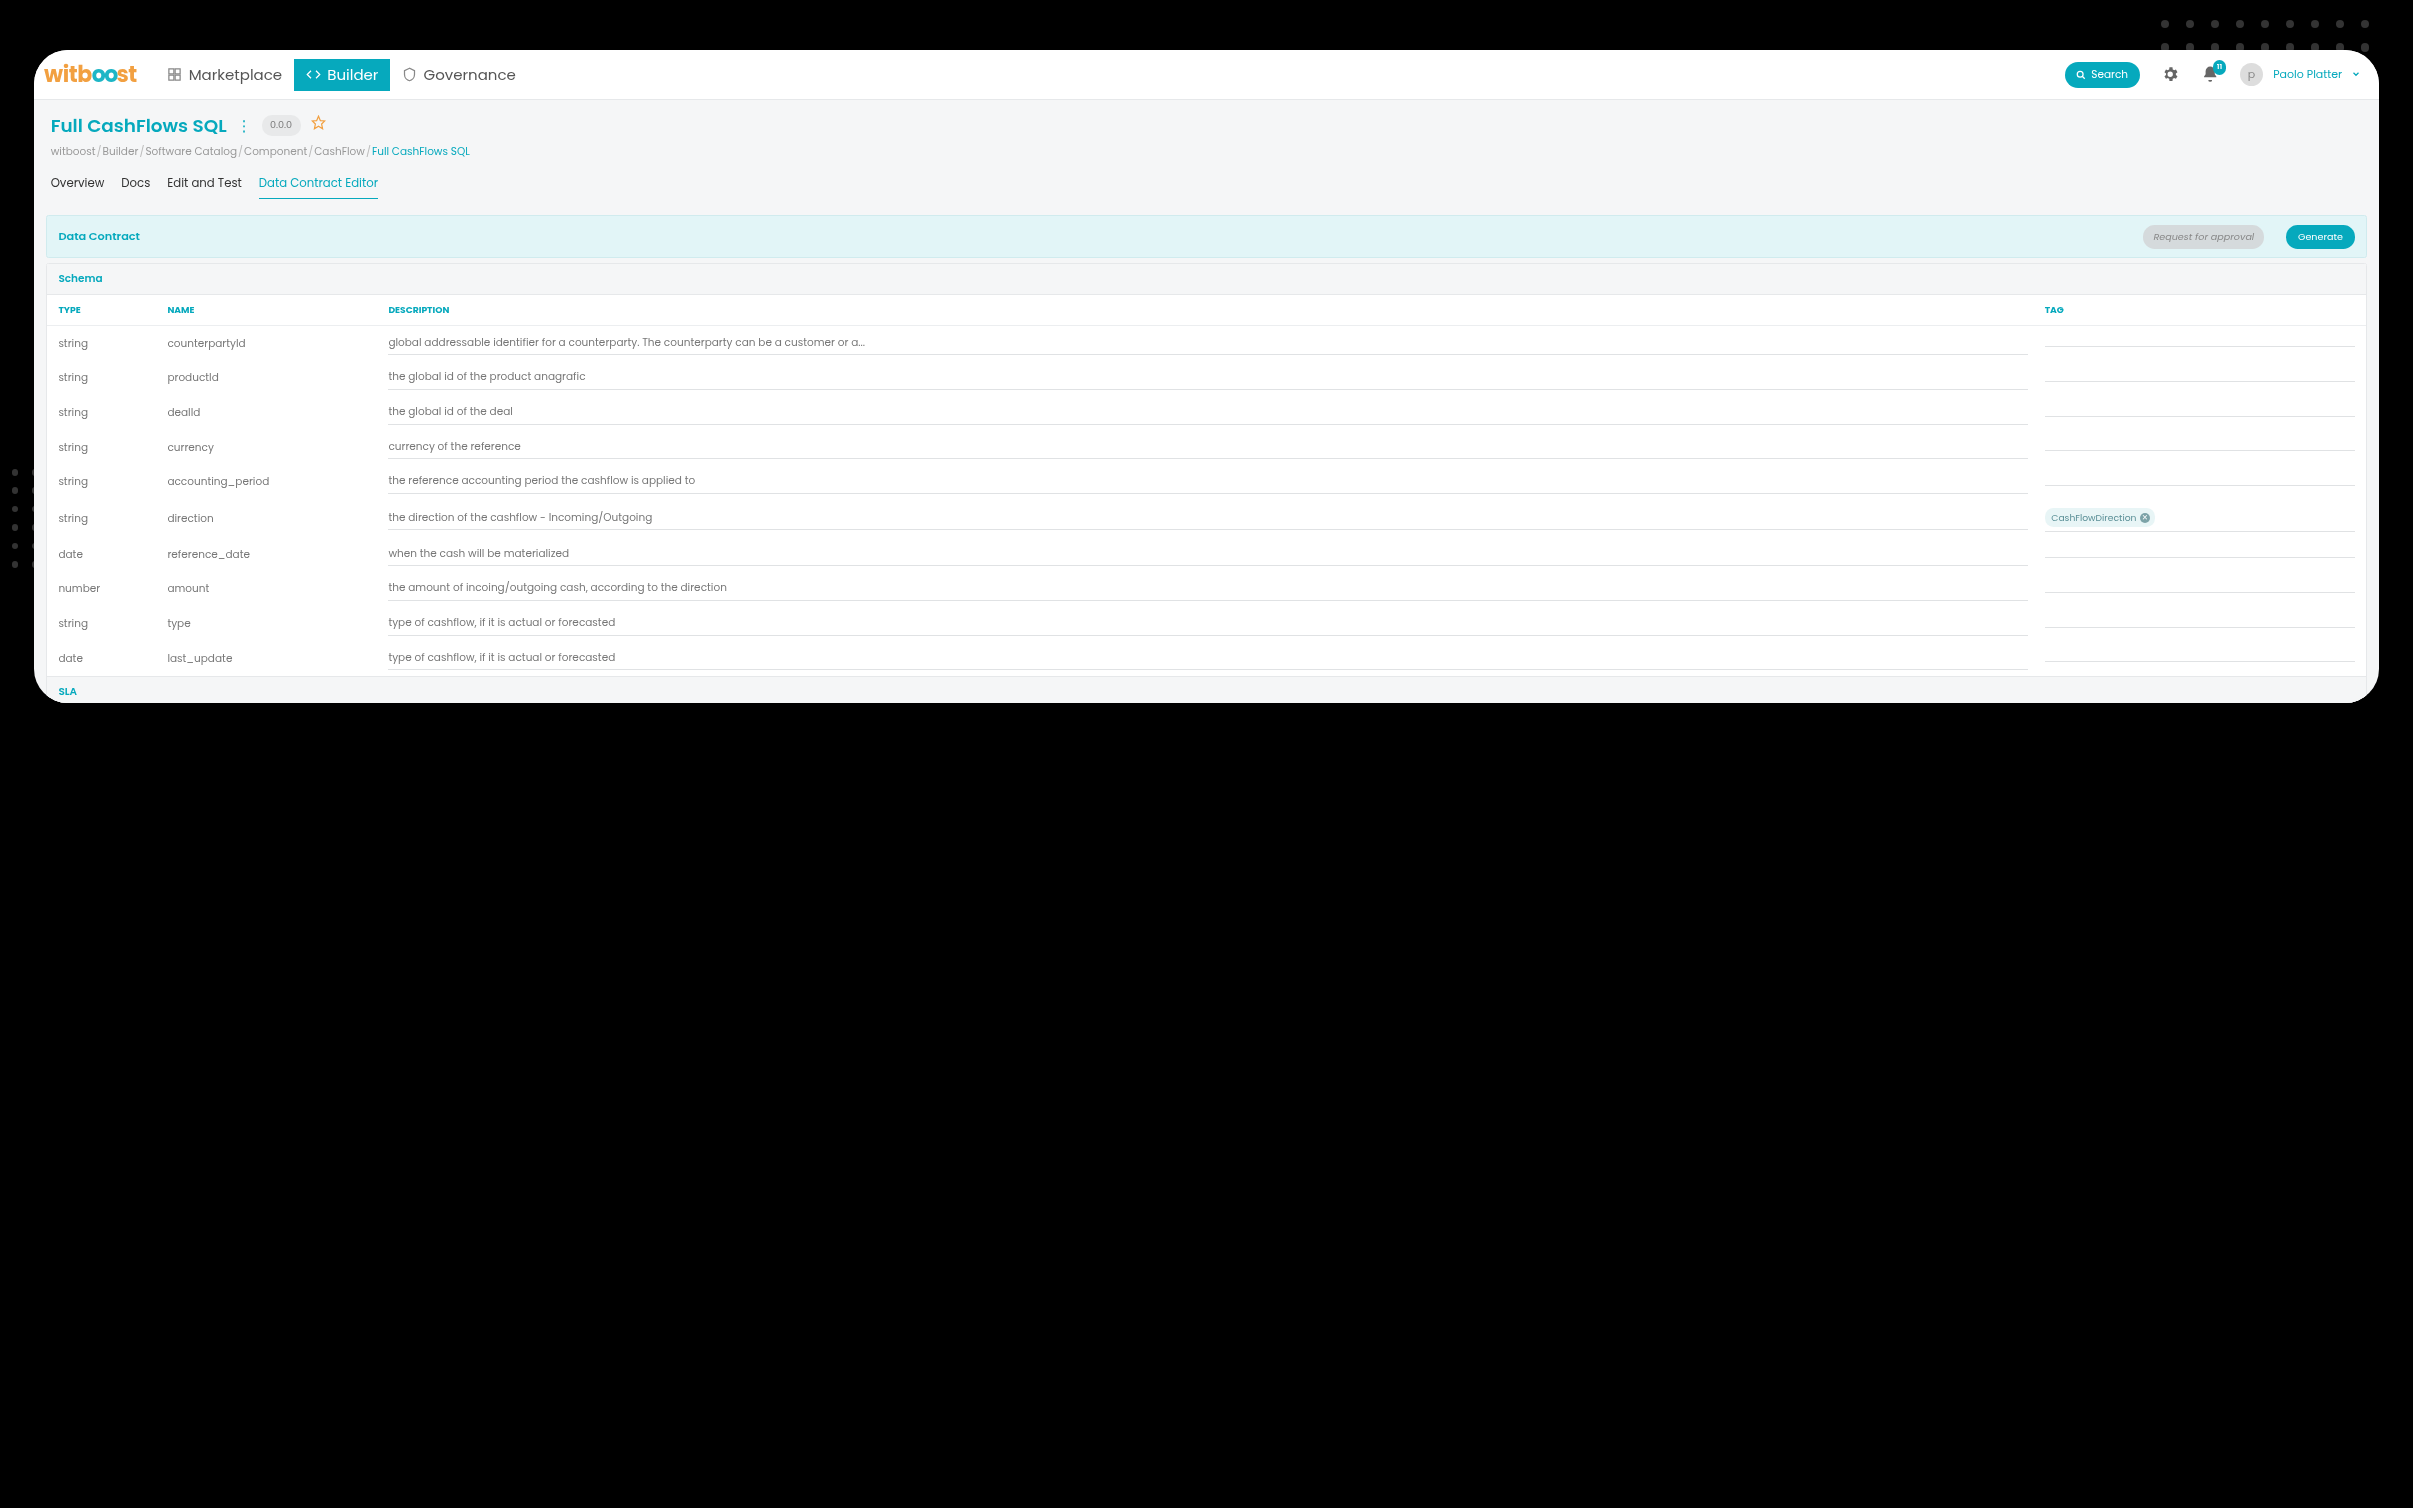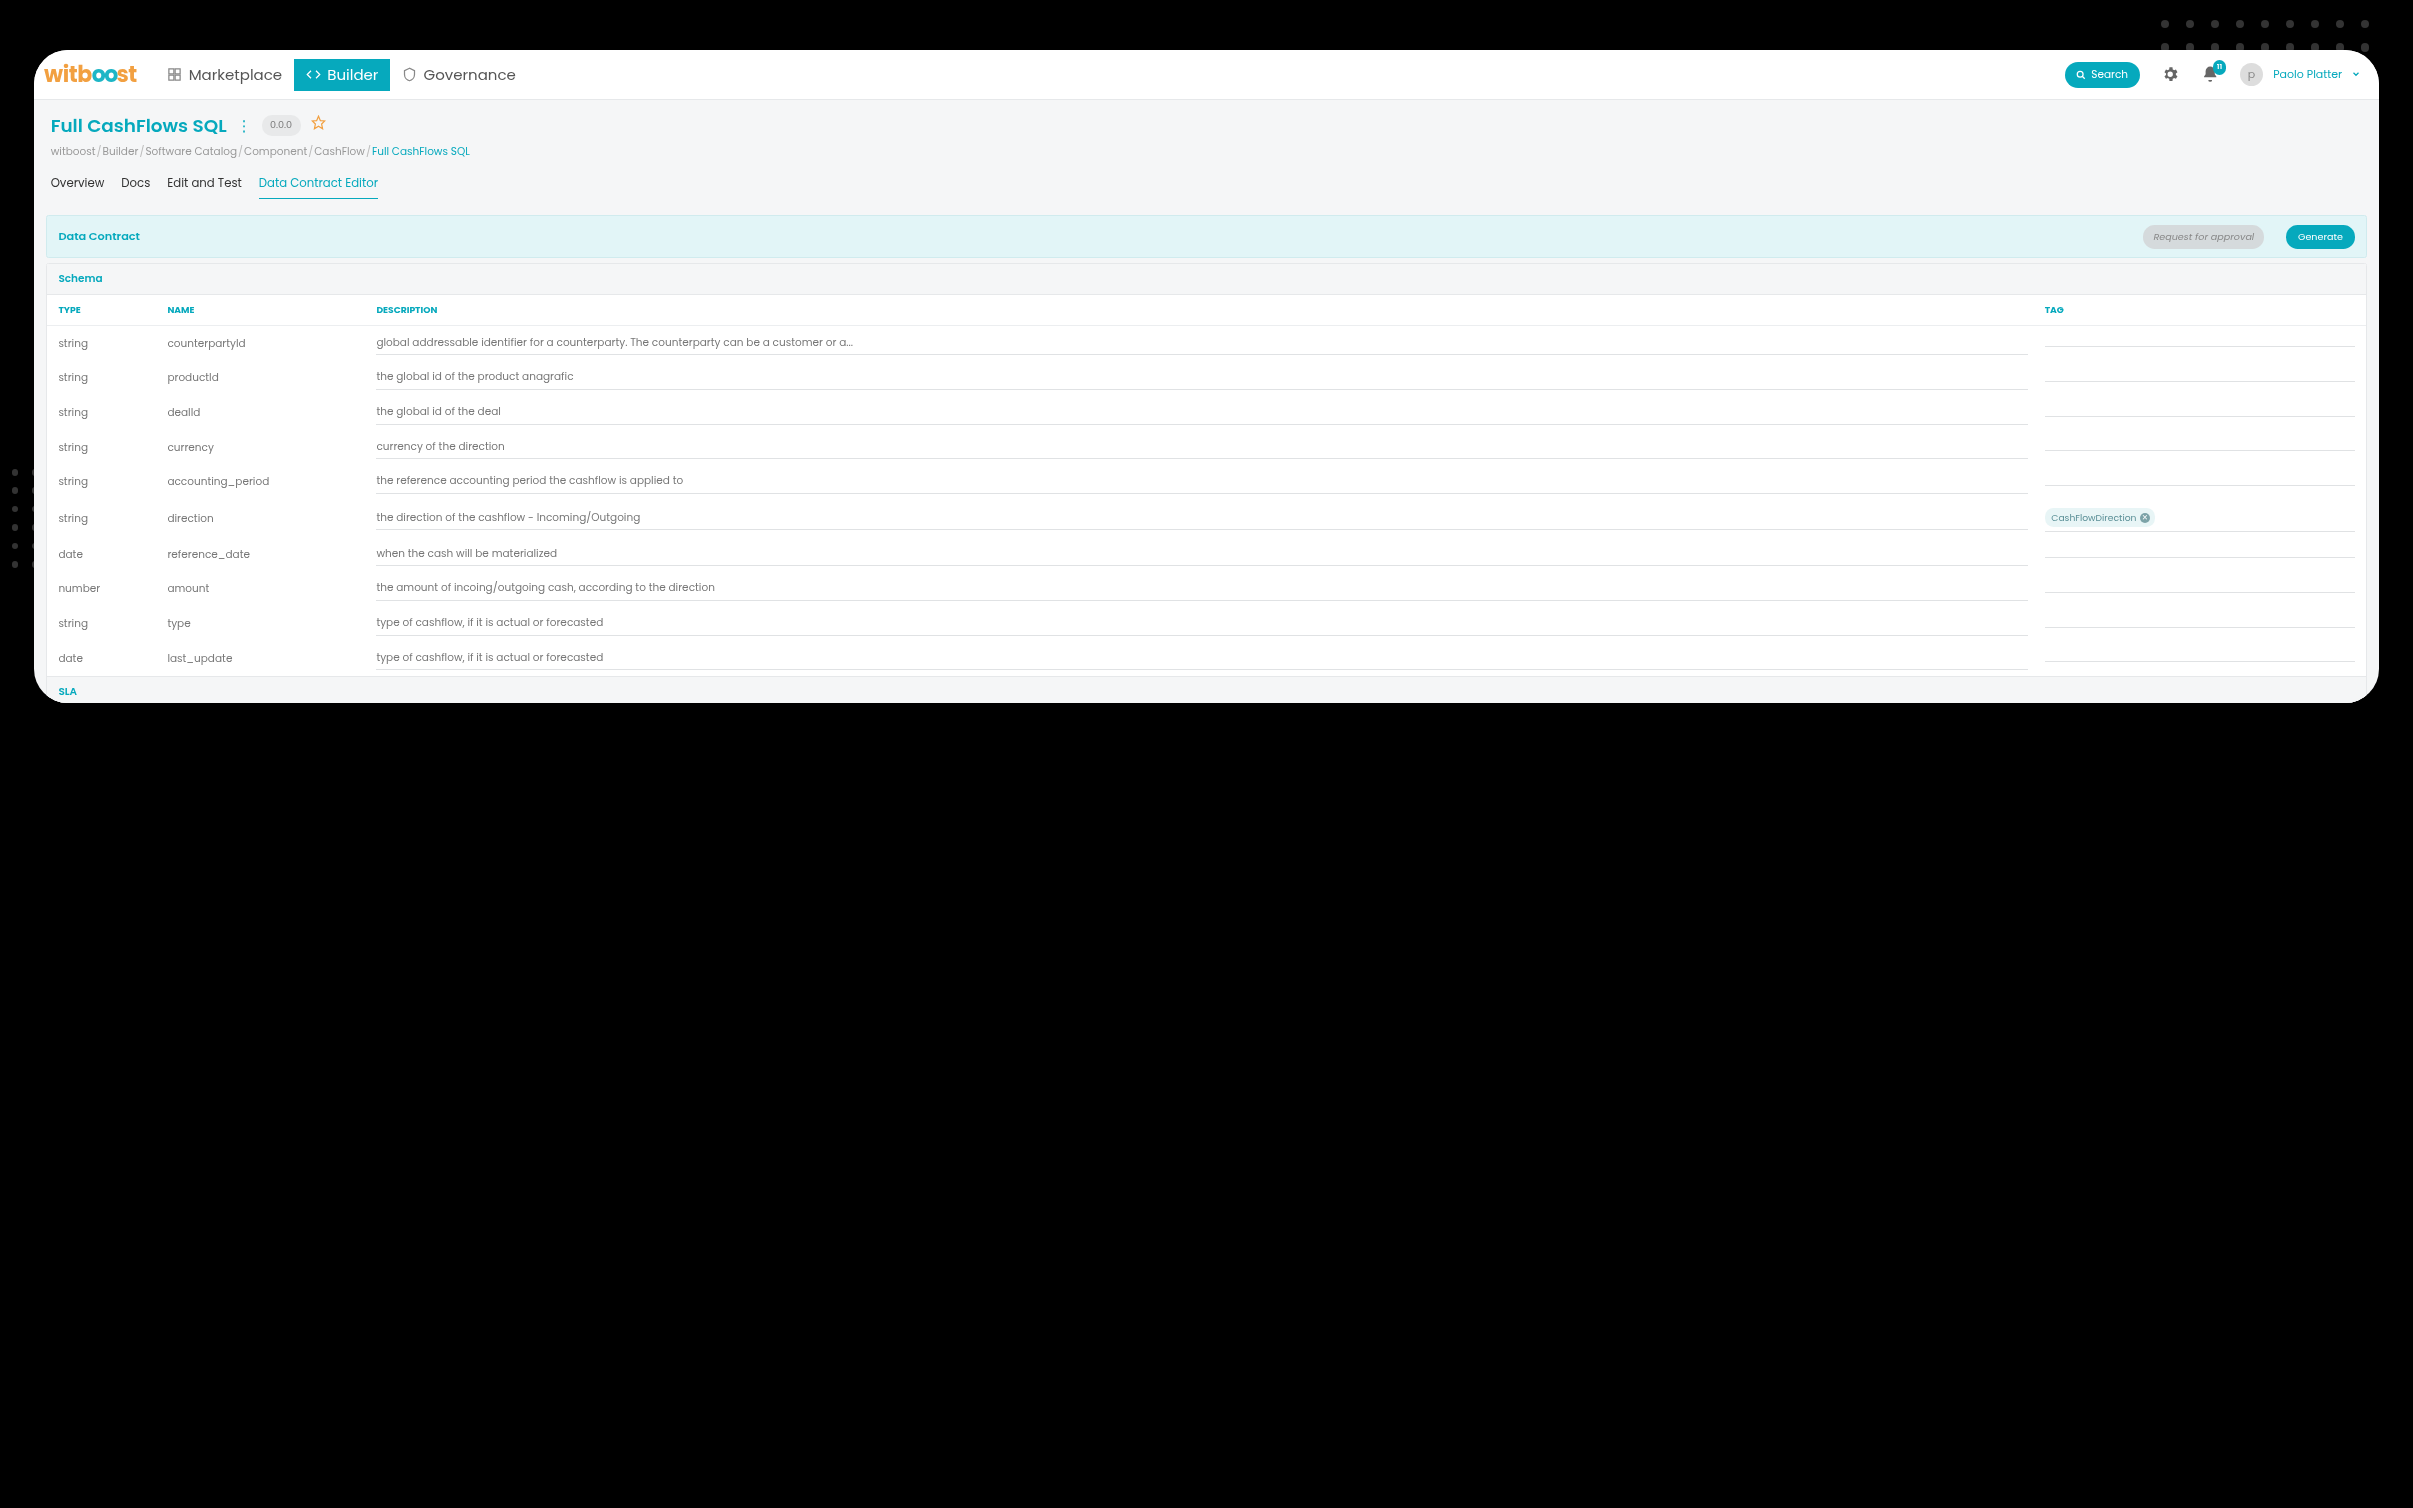--- a/index.html
+++ b/index.html
@@ -46,21 +46,21 @@
 .section-title { color: #06a9bd; font-weight: 600; font-size: 11.3px; }
 .section-header .spacer { flex: 1; }
 .btn-disabled { background: #d5dadc; color: #888; font-size: 9.6px; padding: 5px 10px; border-radius: 11.7px; font-style: italic; }
 .btn-primary { background: #06a9bd; color: #fff; font-size: 9.6px; padding: 5px 11.7px; border-radius: 11.7px; margin-left: 22px; cursor: pointer; }
 
 .panel { background: #fff; border: 0.8px solid #e6e8ea; margin-top: 5px; border-radius: 2.5px; }
 .panel .sub-header { background: #f5f6f7; padding: 6.7px 11.7px; color: #06a9bd; font-size: 10.5px; font-weight: 600; border-bottom: 0.8px solid #e6e8ea; }
 .schema-head { display: flex; padding: 8.4px 11.7px; font-size: 9.2px; font-weight: 700; color: #06a9bd; border-bottom: 0.8px solid #eceef0; }
 .col-type { width: 109px; flex-shrink: 0; }
 .col-name { width: 209px; flex-shrink: 0; }
-.col-desc { flex: 1; min-width: 0; padding-right: 17px; }
+.col-desc { flex: 1; min-width: 0; padding-right: 17px; margin-left: 12px; }
 .col-tag { width: 310px; flex-shrink: 0; }
 .schema-row { display: flex; padding: 5.9px 11.7px; font-size: 10.5px; color: #777; align-items: center; }
 .col-desc .underline-field, .col-tag .underline-field { border-bottom: 0.8px solid #e0e2e4; padding: 2.5px 0 3.4px 0; white-space: nowrap; overflow: hidden; text-overflow: ellipsis; }
 .tag-chip { display: inline-flex; align-items: center; background: #e8f5f6; color: #5a8f96; font-size: 9.2px; padding: 2.5px 5px 2.5px 6.7px; border-radius: 8.4px; gap: 3.4px; }
 .tag-chip .x { background: #7da3a8; color: #fff; width: 10px; height: 10px; border-radius: 50%; font-size: 7.5px; display: flex; align-items: center; justify-content: center; }
 
 .sla-row, .dsa-row { display: flex; padding: 5px 11.7px; font-size: 10.5px; color: #777; align-items: center; }
 .sla-label { width: 519px; flex-shrink: 0; border-bottom: 0.8px solid #e0e2e4; padding: 3.4px 0; margin-right: 3.4px; }
 .sla-value { flex: 1; border-bottom: 0.8px solid #e0e2e4; padding: 3.4px 0; }
 </style>
@@ -245,21 +245,21 @@
                 <div class="underline-field">the global id of the deal</div>
               </div>
               <div class="col-tag">
                 <div class="underline-field"></div>
               </div>
             </div>
             <div class="schema-row">
               <div class="col-type">string</div>
               <div class="col-name">currency</div>
               <div class="col-desc">
-                <div class="underline-field">currency of the direction</div>
+                <div class="underline-field">currency of the reference</div>
               </div>
               <div class="col-tag">
                 <div class="underline-field"></div>
               </div>
             </div>
             <div class="schema-row">
               <div class="col-type">string</div>
               <div class="col-name">accounting_period</div>
               <div class="col-desc">
                 <div class="underline-field">the reference accounting period the cashflow is applied to</div>

